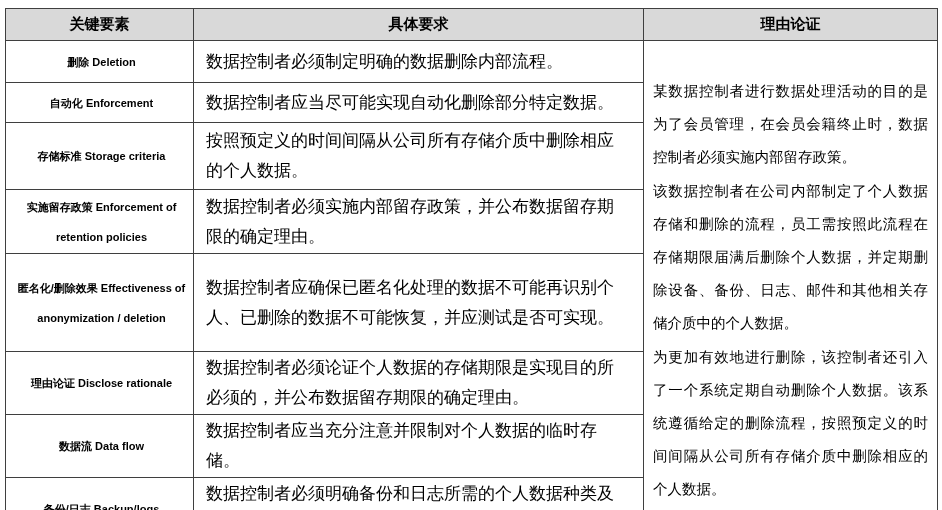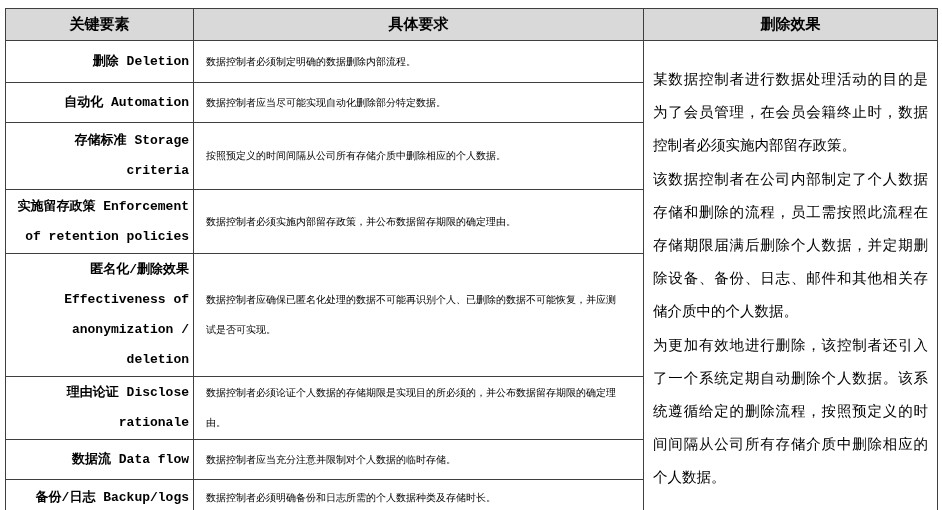--- a/index.html
+++ b/index.html
@@ -26,29 +26,28 @@
   .doc-table th {
     background: var(--header-bg, #d9d9d9);
     font-size: 15px;
     font-weight: bold;
     text-align: center;
     height: 32px;
     padding: 0 2px;
   }
   td.key-cell {
     font-weight: bold;
-    font-size: 13px;
+    font-size: 11px;
     line-height: 30px;
     padding: 1px 4px 1px 8px;
     vertical-align: middle;
-    text-align: right;
-    font-family: Liberation Mono, monospace;
+    text-align: center;
   }
   td.req-cell {
-    font-size: 10px;
+    font-size: 17px;
     line-height: 30px;
     padding: 1px 20px 1px 12px;
     vertical-align: middle;
     text-align: left;
   }
   td.example-cell {
     font-size: 14.5px;
     line-height: 33px;
     padding: 2px 9px;
     vertical-align: middle;
@@ -71,35 +70,35 @@
 <table class="doc-table">
   <colgroup>
     <col style="width:188px">
     <col style="width:450px">
     <col style="width:294px">
   </colgroup>
   <thead>
     <tr>
       <th>关键要素</th>
       <th>具体要求</th>
-      <th>删除效果</th>
+      <th>理由论证</th>
     </tr>
   </thead>
   <tbody>
     <tr>
       <td class="key-cell">删除 Deletion</td>
       <td class="req-cell">数据控制者必须制定明确的数据删除内部流程。</td>
       <td class="example-cell" rowspan="8">
         <p>某数据控制者进行数据处理活动的目的是为了会员管理，在会员会籍终止时，数据控制者必须实施内部留存政策。</p>
         <p>该数据控制者在公司内部制定了个人数据存储和删除的流程，员工需按照此流程在存储期限届满后删除个人数据，并定期删除设备、备份、日志、邮件和其他相关存储介质中的个人数据。</p>
         <p>为更加有效地进行删除，该控制者还引入了一个系统定期自动删除个人数据。该系统遵循给定的删除流程，按照预定义的时间间隔从公司所有存储介质中删除相应的个人数据。</p>
       </td>
     </tr>
     <tr>
-      <td class="key-cell">自动化 Automation</td>
+      <td class="key-cell">自动化 Enforcement</td>
       <td class="req-cell">数据控制者应当尽可能实现自动化删除部分特定数据。</td>
     </tr>
     <tr>
       <td class="key-cell">存储标准 Storage criteria</td>
       <td class="req-cell">按照预定义的时间间隔从公司所有存储介质中删除相应的个人数据。</td>
     </tr>
     <tr>
       <td class="key-cell">实施留存政策 Enforcement of retention policies</td>
       <td class="req-cell">数据控制者必须实施内部留存政策，并公布数据留存期限的确定理由。</td>
     </tr>

